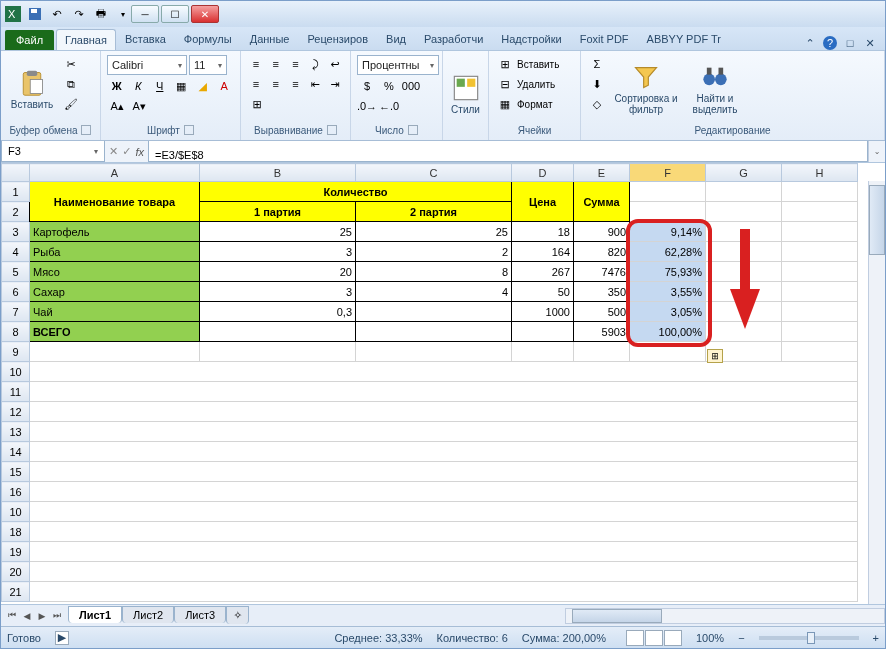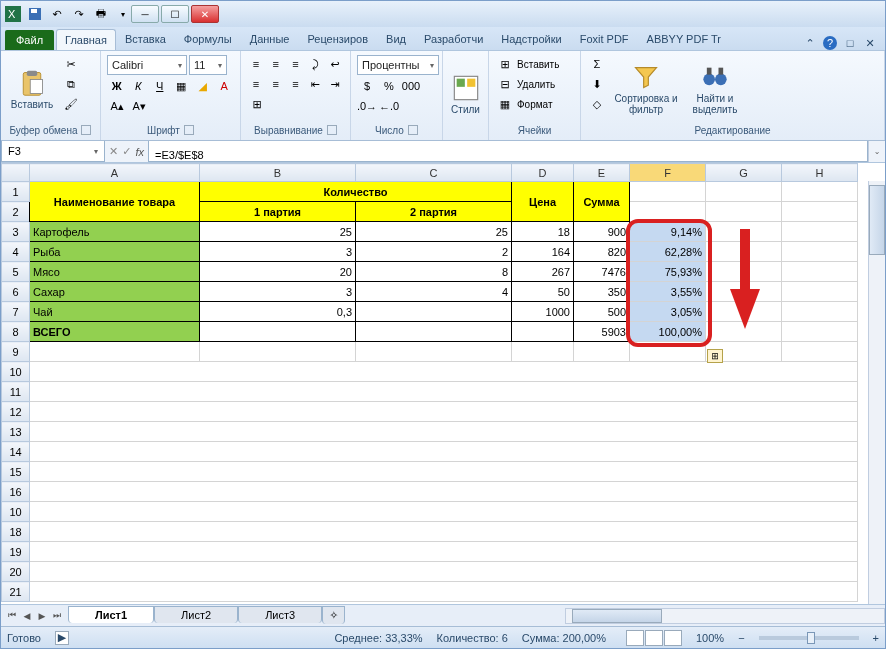--- a/index.html
+++ b/index.html
@@ -59,21 +59,21 @@
 .outl { border: 1px solid #000 !important; }
 .sel { background: #c5d9f1 !important; }
 
 .redbox { position: absolute; border: 4px solid #d92020; border-radius: 12px; pointer-events: none; }
 .redarrow { position: absolute; width: 32px; pointer-events: none; }
 
 
 .sheettabs { height: 22px; background: #e7eef8; border-top: 1px solid #b0c6de; display: flex; align-items: center; }
 .navbtns { display: flex; padding: 0 4px; gap: 1px; }
 .navbtn { width: 14px; height: 14px; display: inline-flex; align-items: center; justify-content: center; color: #555; font-size: 9px; }
-.stab { padding: 2px 26px; border: 1px solid #9ab3cd; border-bottom: none; background: #e0e6ef; font-size: 11px; border-radius: 0 0 4px 4px; transform: translateY(-1px); }
+.stab { padding: 2px 10px; border: 1px solid #9ab3cd; border-bottom: none; background: #e0e6ef; font-size: 11px; border-radius: 0 0 4px 4px; transform: translateY(-1px); }
 .stab.active { background: #fff; font-weight: bold; }
 .hscrollstub { margin-left: auto; width: 320px; height: 16px; background: #eef2f8; border: 1px solid #c0cde0; display: flex; }
 .hscrollstub .thumb { width: 90px; height: 100%; background: linear-gradient(#e0eaf6,#c5d5e8); border: 1px solid #9ab; margin-left: 6px; }
 
 
 .statusbar { height: 22px; background: linear-gradient(#e4edf8,#cedff2); border-top: 1px solid #a7bdd6; display: flex; align-items: center; padding: 0 6px; font-size: 11px; color: #2a4a6a; gap: 14px; }
 .statusbar .views { display: flex; gap: 1px; margin-left: 6px; }
 .statusbar .view { width: 18px; height: 16px; border: 1px solid #9ab; background: #fff; }
 .zoomslider { width: 100px; display: flex; align-items: center; gap: 4px; }
 .zoomslider .track { flex: 1; height: 4px; background: #b9cadd; position: relative; }

